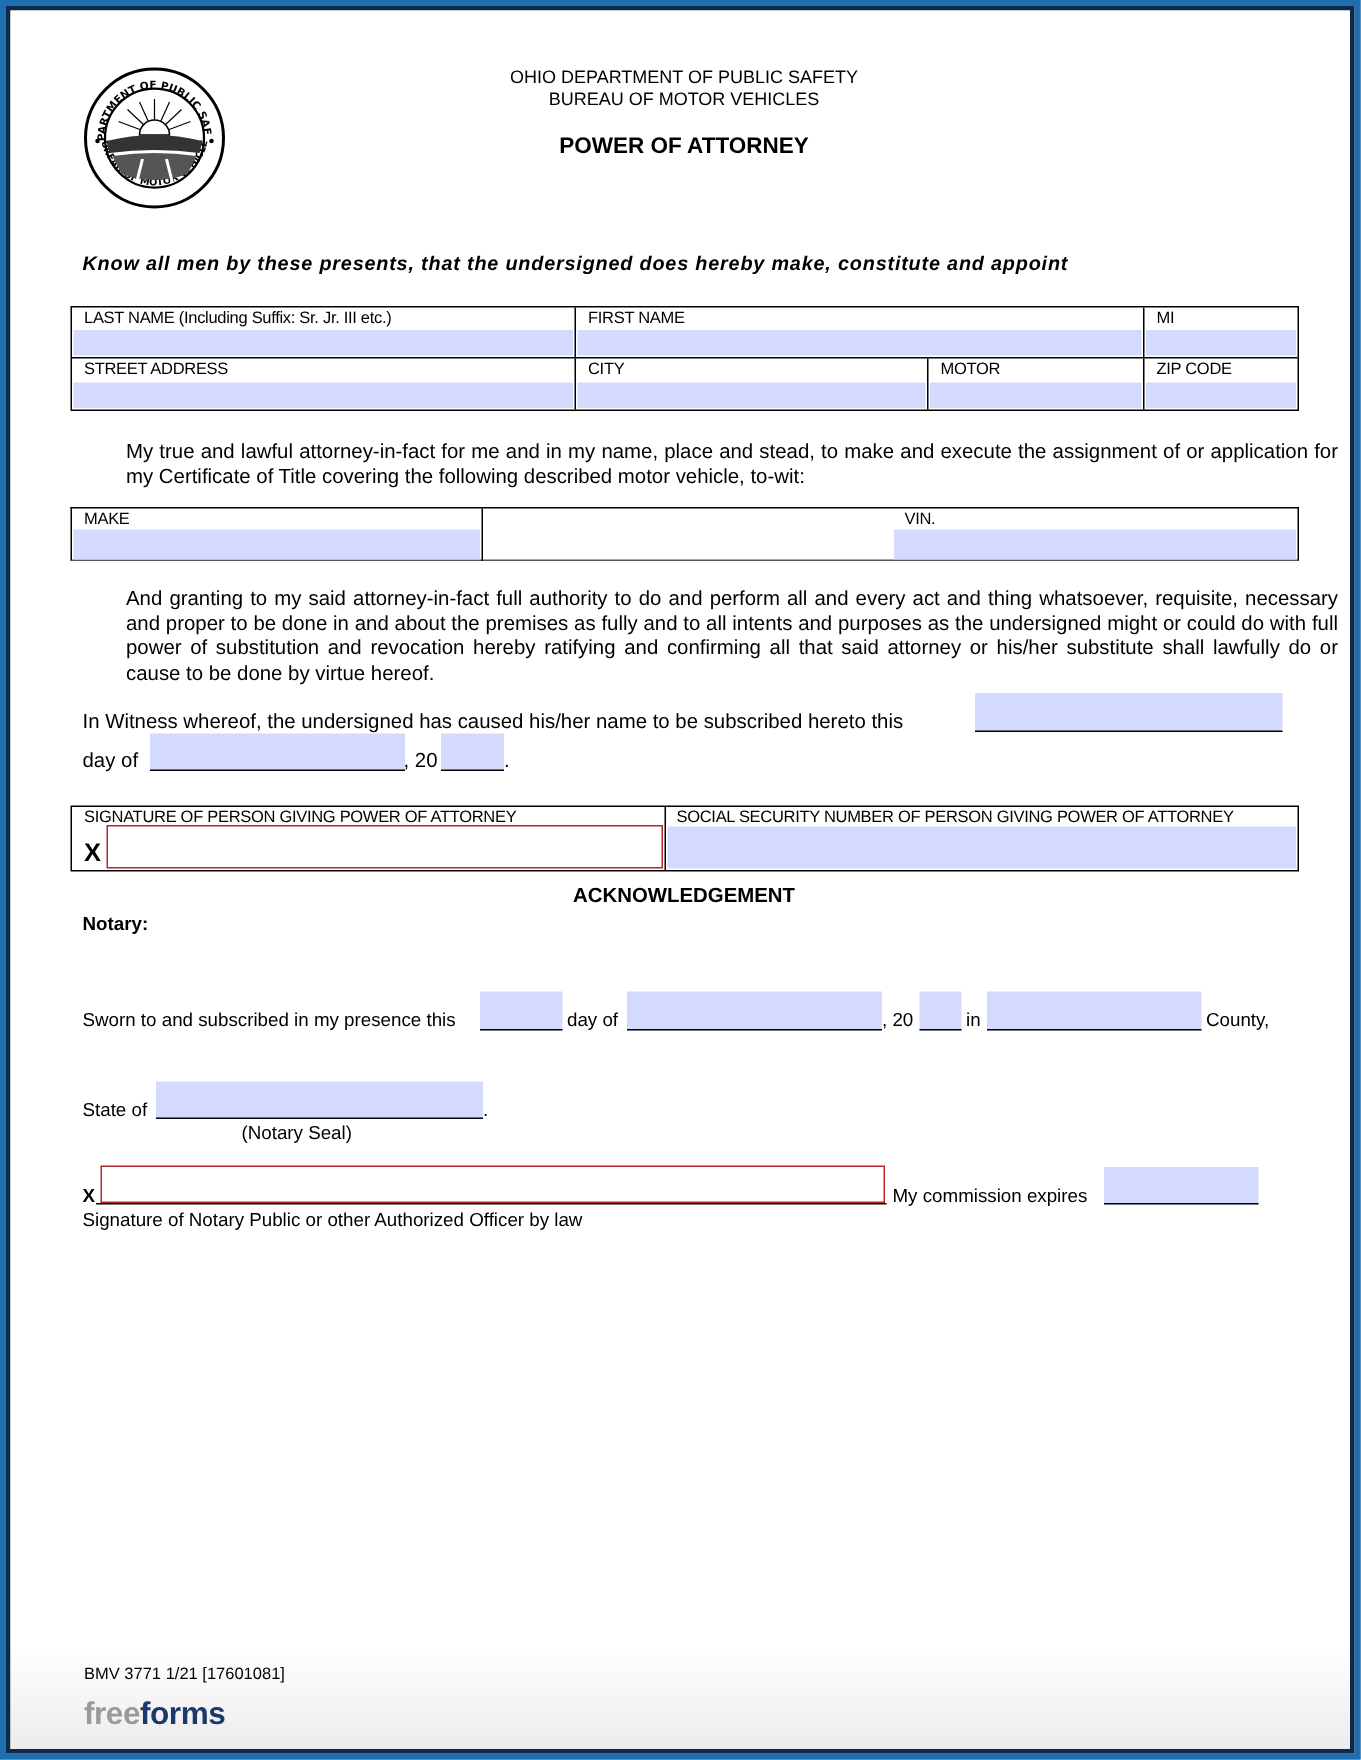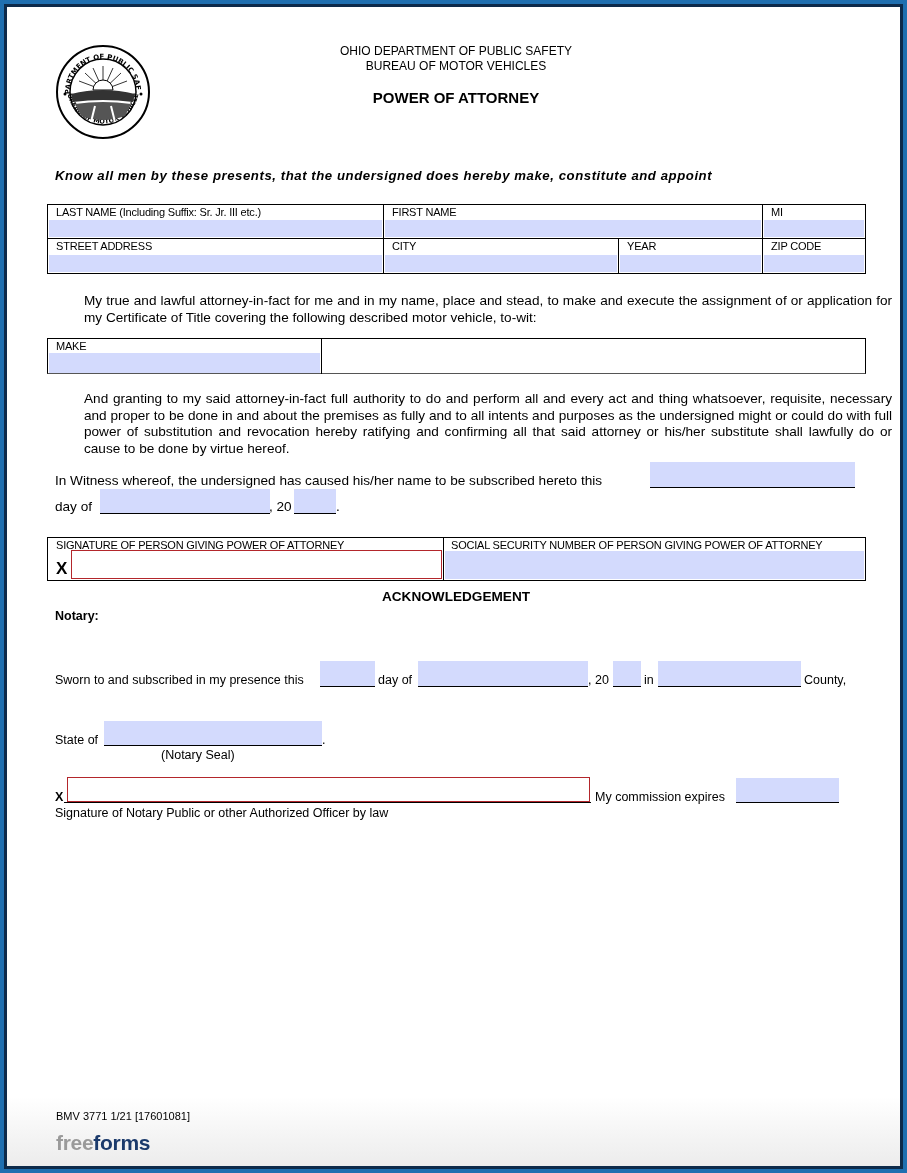--- a/index.html
+++ b/index.html
@@ -79,34 +79,38 @@
     </div>
     <div class="cell" style="left:0; top:34px; width:336px; height:34px; border-bottom:none;">
       <span class="lbl">STREET ADDRESS</span>
       <input class="fld" value="" style="">
     </div>
     <div class="cell" style="left:336px; top:34px; width:235px; height:34px; border-bottom:none;">
       <span class="lbl">CITY</span>
       <input class="fld" value="" style="">
     </div>
     <div class="cell" style="left:571px; top:34px; width:144px; height:34px; border-bottom:none;">
-      <span class="lbl">YEAR</span>
+      <span class="lbl">MOTOR</span>
       <input class="fld" value="" style="">
     </div>
     <div class="cell" style="left:715px; top:34px; width:102px; height:34px; border-right:none; border-bottom:none;">
       <span class="lbl">ZIP CODE</span>
       <input class="fld" value="" style="">
     </div>
   </div>
 
   <div class="abs para" style="top:286px;">My true and lawful attorney-in-fact for me and in my name, place and stead, to make and execute the assignment of or application for my Certificate of Title covering the following described motor vehicle, to-wit:</div>
 
   <div class="grid" style="left:40px; top:331px; width:819px; height:36px; border-bottom:1px solid #555;">
     <div class="cell" style="left:0; top:0; width:274px; height:35px; border-bottom:none;">
       <span class="lbl">MAKE</span>
+      <input class="fld" style="height: 20px;" value="">
+    </div>
+    <div class="cell" style="left:547px; top:0; width:270px; height:35px; border-right:none; border-bottom:none;">
+      <span class="lbl">VIN.</span>
       <input class="fld" style="height: 20px;" value="">
     </div>
   </div>
 
   <div class="abs para" style="top:384px;">And granting to my said attorney-in-fact full authority to do and perform all and every act and thing whatsoever, requisite, necessary and proper to be done in and about the premises as fully and to all intents and purposes as the undersigned might or could do with full power of substitution and revocation hereby ratifying and confirming all that said attorney or his/her substitute shall lawfully do or cause to be done by virtue hereof.</div>
 
   <span class="txt" style="left:48px; top:466px;">In Witness whereof, the undersigned has caused his/her name to be subscribed hereto this</span>
   <input class="line-fld" style="left: 643px; top: 455px; width: 205px; height: 26px;" value="">
   <span class="txt" style="left:48px; top:492px;">day of</span>
   <input class="line-fld" style="left: 93px; top: 482px; width: 170px; height: 25px;" value="">

